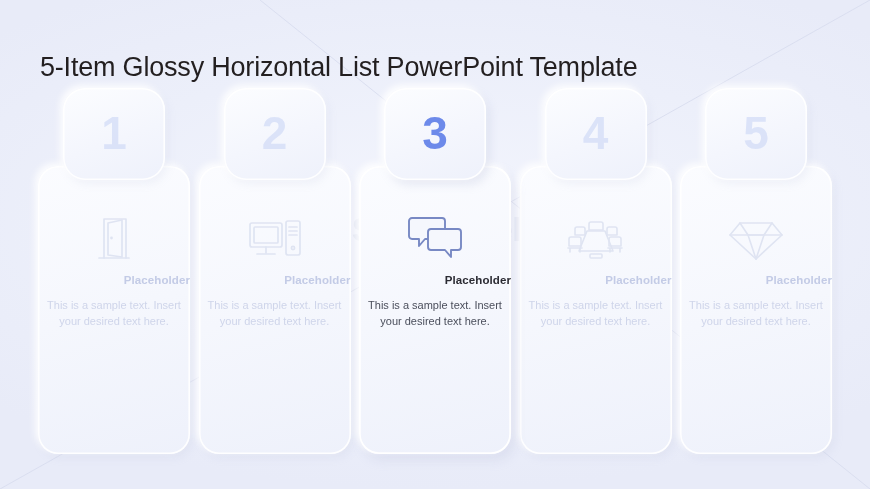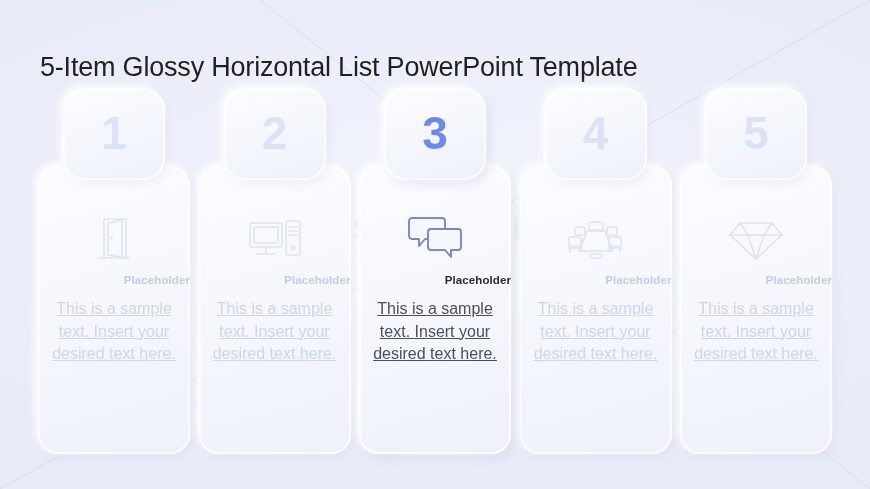--- a/index.html
+++ b/index.html
@@ -78,22 +78,22 @@
   .icon-wrap{
     position:absolute;left:0;right:0;top:44px;
     height:56px;display:flex;align-items:center;justify-content:center;
   }
   .icon-wrap svg{display:block;}
   .ph-title{
     font-size:11.5px;font-weight:bold;color:#6e7489;
     margin:0 0 12px 0;letter-spacing:.1px;text-align:right;
   }
   .ph-body{
-    font-size:16px;color:#6e7489;line-height:1.42;
-    margin:0;padding:0 8px;text-decoration:underline;
+    font-size:11px;color:#6e7489;line-height:1.42;
+    margin:0;padding:0 8px;
   }
   
   .col.dim .badge-num{color:#ccd7f6;opacity:.62;}
   .col.dim .ph-title{color:#c3cbe6;}
   .col.dim .ph-body{color:#cfd5ea;}
   .col.dim .icon-wrap svg{stroke:#dfe4f2;}
   .col.dim .badge,.col.dim .card{
     box-shadow:
       -3px -3px 7px rgba(255,255,255,.9),
        3px 4px 9px rgba(170,178,210,.13),

